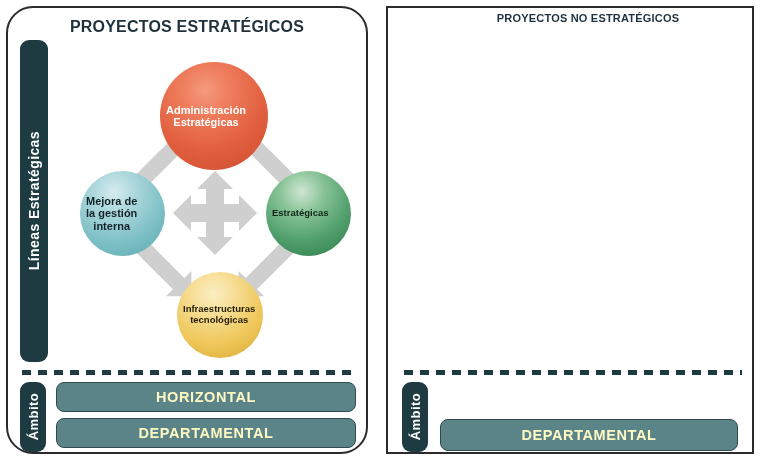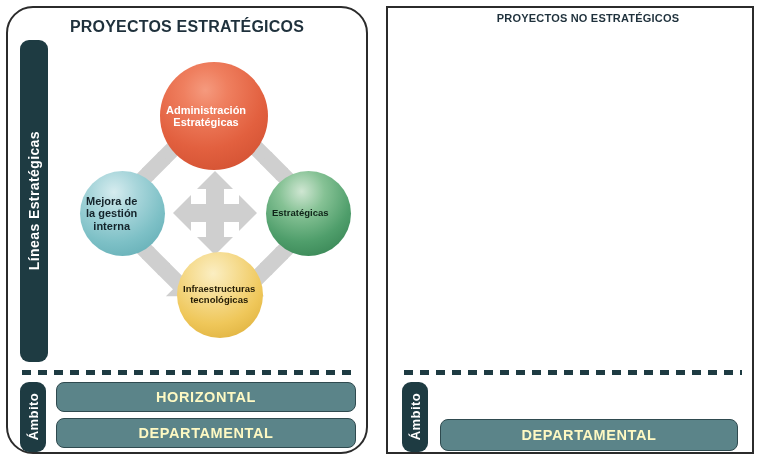--- a/index.html
+++ b/index.html
@@ -148,21 +148,21 @@
     font-size: 11px;
   }
   .sphere-organizacion {
     left: 258px; top: 163px; width: 85px; height: 85px;
     background: radial-gradient(circle at 42% 24%,
       #cfe6d2 0%, #86c295 28%, #4f9e6b 62%, #2e7a4b 100%);
     color: #0f2418;
     font-size: 9.5px;
   }
   .sphere-infra {
-    left: 169px; top: 244px; width: 86px; height: 86px;
+    left: 169px; top: 264px; width: 86px; height: 86px;
     background: radial-gradient(circle at 42% 25%,
       #fbeec2 0%, #f6dd93 28%, #efc75a 62%, #d8a832 100%);
     color: #241c05;
     font-size: 9.5px;
   }
 
   
   .arrows {
     position: absolute;
     left: 0; top: 0;

